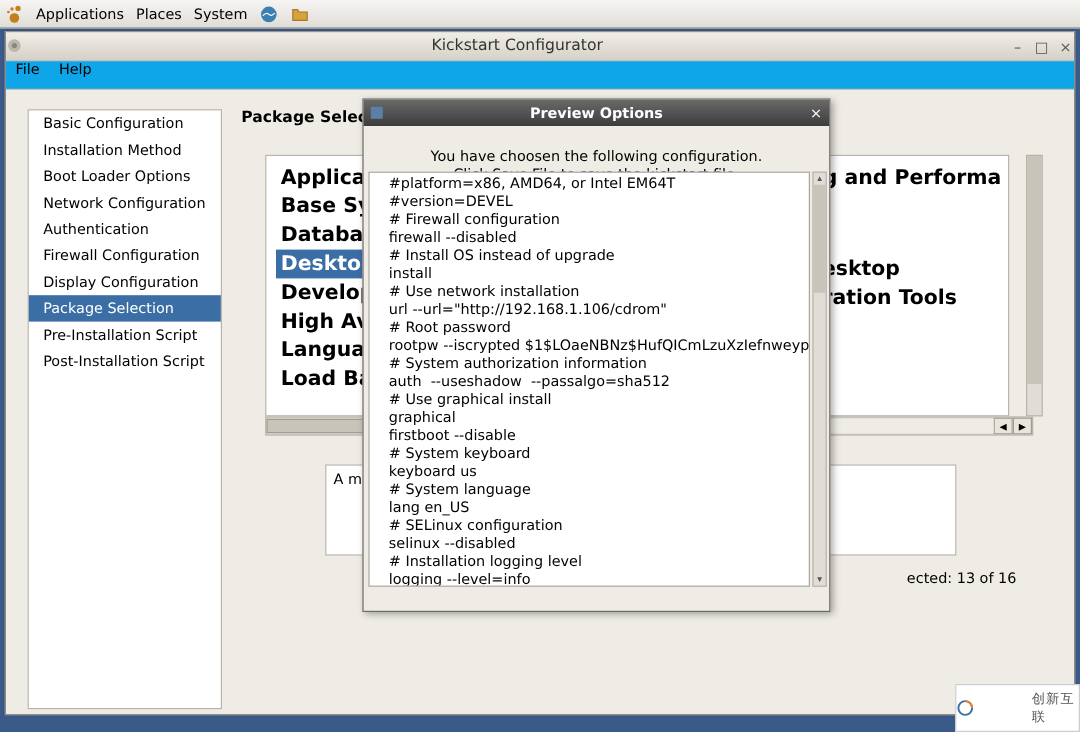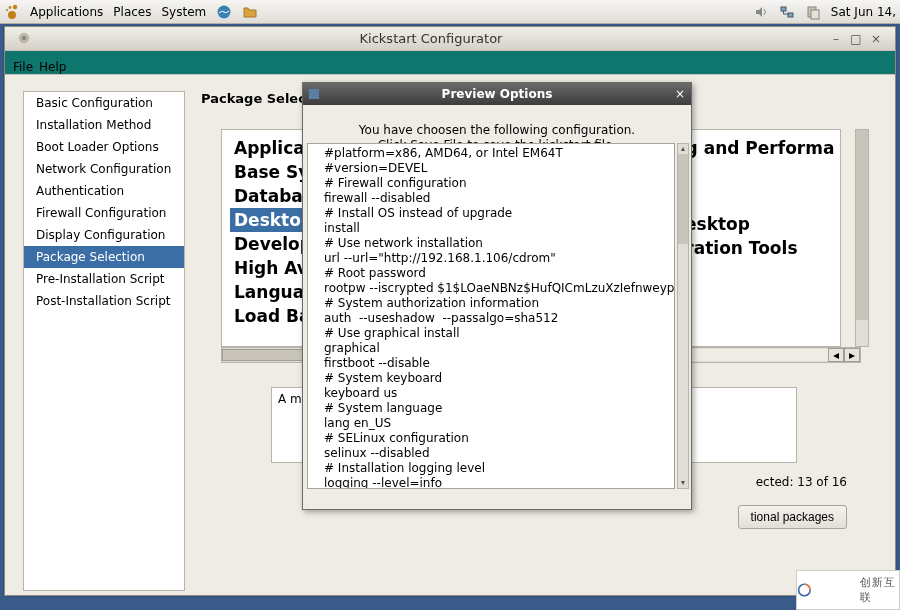--- a/index.html
+++ b/index.html
@@ -33,31 +33,31 @@
     width: 892px; height: 570px;
     background: #efece5;
     border: 1px solid #8f8b83;
     box-shadow: 0 0 2px rgba(0,0,0,.3);
   }
   .titlebar {
     height: 24px;
     background: linear-gradient(to bottom,#f1eee8,#d5d1c8);
     display:flex; align-items:center;
     border-bottom:1px solid #c6c2b9;
-    padding: 0 12px;
+    padding: 0 0;
   }
   .titlebar .title { flex:1; text-align:center; font-size:13px; color:#333; }
   .winbtns { display:flex; gap:6px; }
   .winbtn { width:14px; height:14px; display:inline-flex; align-items:center; justify-content:center; color:#555; cursor:pointer; }
   .menubar {
     height: 24px;
-    display:flex; align-items:flex-end;
-    padding: 0 8px; gap:6px;
+    display:flex; align-items:flex-start;
+    padding: 0 8px; gap:16px;
     border-bottom:1px solid #c6c2b9;
-    background:#0f766e;
+    background:#0ea5e9;
   }
   .menubar span { cursor:pointer; }
   .main-area {
     position:absolute; left:0; top:48px; right:0; bottom:0;
     background:#efece5;
   }
   .sidebar {
     position:absolute; left:18px; top:16px;
     width:162px; height:500px;
     background:#fff;
@@ -166,42 +166,20 @@
           <path d="M3 9 q3 -3 5 -1 q2 2 5 -1" stroke="#fff" stroke-width="1" fill="none"></path>
         </svg>
     </span>
     <span class="panel-icon">
       <svg width="16" height="16" viewBox="0 0 16 16">
           <path d="M2 4h4l1 2h7v7H2z" fill="#d8a33c" stroke="#a7782a"></path>
         </svg>
     </span>
   </div>
   <div class="spacer"></div>
-  <div class="panel-right">
-    <span class="panel-icon">
-      <svg width="16" height="16" viewBox="0 0 16 16">
-          <path d="M3 6h3l3-3v10l-3-3H3z" fill="#888"></path>
-          <path d="M11 5q3 3 0 6" stroke="#888" fill="none"></path>
-        </svg>
-    </span>
-    <span class="panel-icon">
-      <svg width="16" height="16" viewBox="0 0 16 16">
-          <rect x="2" y="3" width="5" height="4" fill="#7ba7c7" stroke="#456"></rect>
-          <rect x="9" y="9" width="5" height="4" fill="#7ba7c7" stroke="#456"></rect>
-          <path d="M4.5 7v3h5" stroke="#456" fill="none"></path>
-        </svg>
-    </span>
-    <span class="panel-icon">
-      <svg width="16" height="16" viewBox="0 0 16 16">
-          <rect x="3" y="3" width="8" height="10" fill="#c7c1b6" stroke="#8b867b"></rect>
-          <rect x="6" y="6" width="8" height="9" fill="#e6e2d8" stroke="#8b867b"></rect>
-        </svg>
-    </span>
-    <span>Sat Jun 14,</span>
-  </div>
 </div>
 
 <div class="app-window">
   <div class="titlebar">
     <span class="panel-icon">
       <svg width="14" height="14" viewBox="0 0 16 16">
           <circle cx="8" cy="8" r="6" fill="#bcb7aa"></circle>
           <circle cx="8" cy="8" r="2.5" fill="#8b867b"></circle>
         </svg>
     </span>
@@ -260,21 +238,20 @@
           </div>
         <div class="arrow-box">◂</div>
         <div class="arrow-box">▸</div>
       </div>
 
       <div class="desc-box">
         <span>A min</span>
       </div>
 
       <div class="selcount">ected: 13 of 16</div>
-      <button class="optbtn">tional packages</button>
     </div>
   </div>
 </div>
 
 <div class="overlay-dialog">
   <div class="overlay-tb">
     <span class="oicon">
       <svg width="12" height="12" viewBox="0 0 12 12">
           <rect x="1" y="1" width="10" height="10" fill="#5b7fa6"></rect>
         </svg>

